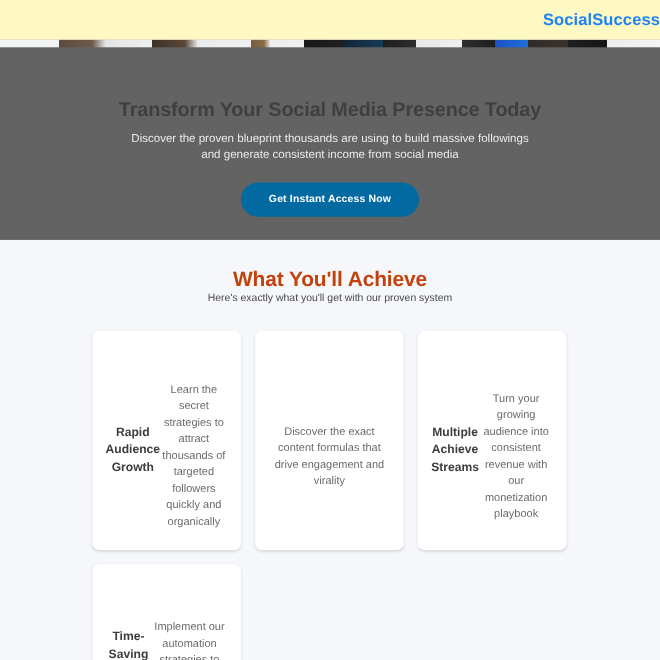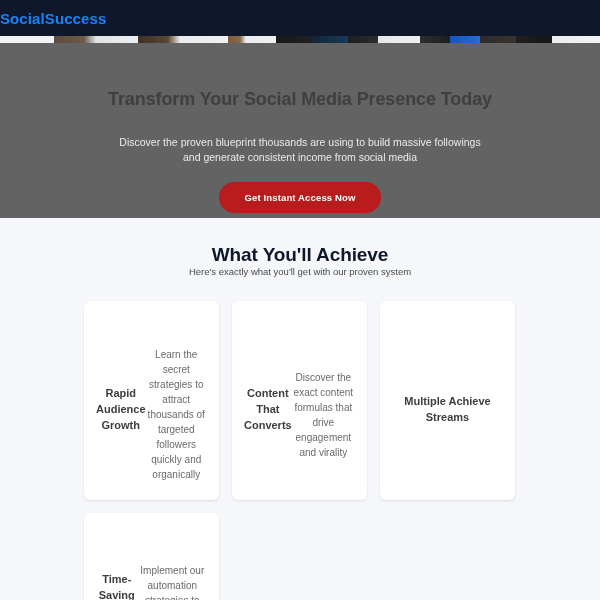--- a/index.html
+++ b/index.html
@@ -13,24 +13,24 @@
   body {
     font-family: "Liberation Sans", sans-serif;
     background: #f5f7fa;
     color: #333;
     -webkit-font-smoothing: antialiased;
   }
 
   
   .site-header {
     height: 36px;
-    background: #0f172a;
+    background: #fef9c3;
     display: flex;
     align-items: center;
-    justify-content: flex-start;
+    justify-content: flex-end;
     position: relative;
     z-index: 5;
   }
   .logo {
     font-size: 15px;
     font-weight: bold;
     color: #1a82f7;
     letter-spacing: 0.1px;
   }
 
@@ -78,53 +78,53 @@
     padding: 52px 60px 0;
   }
   .hero-title {
     font-size: 18px;
     font-weight: bold;
     color: #3f3f3f;
     line-height: 1.25;
     letter-spacing: -0.1px;
   }
   .hero-sub {
-    margin-top: 24px;
+    margin-top: 8px;
     font-size: 10.5px;
     line-height: 1.45;
     color: #e9eaec;
     max-width: 380px;
     margin-left: auto;
     margin-right: auto;
   }
   .hero-cta {
     display: inline-block;
     margin-top: 17px;
-    background: #b91c1c;
+    background: #0369a1;
     color: #ffffff;
     font-size: 9.5px;
     font-weight: bold;
     padding: 10px 25px;
     border: none;
     border-radius: 999px;
     cursor: pointer;
     letter-spacing: 0.15px;
     font-family: "Liberation Sans", sans-serif;
   }
 
   
   .benefits {
     padding: 26px 0 0;
     background: #f5f7fa;
   }
   .section-head { text-align: center; }
   .section-title {
     font-size: 19px;
     font-weight: bold;
-    color: #0f172a;
+    color: #c2410c;
     letter-spacing: -0.1px;
   }
   .section-sub {
     font-size: 9.5px;
     color: #4a4a4a;
   }
 
   .cards-wrap {
     width: 432px;
     margin: 24px auto 0;
@@ -187,27 +187,27 @@
   <div class="cards-wrap">
 
     <div class="card">
       <span class="card-icon"></span>
       <div class="card-title">Rapid Audience Growth</div>
       <div class="card-desc">Learn the secret strategies to attract thousands of targeted followers quickly and organically</div>
     </div>
 
     <div class="card">
       <span class="card-icon"></span>
-      <div class="card-title">Content That Converts</div>
       <div class="card-desc">Discover the exact content formulas that drive engagement and virality</div>
     </div>
 
     <div class="card">
       <span class="card-icon"></span>
       <div class="card-title">Multiple Achieve Streams</div>
+      <div class="card-desc">Turn your growing audience into consistent revenue with our monetization playbook</div>
     </div>
 
     <div class="card">
       <span class="card-icon"></span>
       <div class="card-title">Time-Saving Content</div>
       <div class="card-desc">Implement our automation strategies to work smarter, not harder</div>
     </div>
 
   </div>
 </section>

